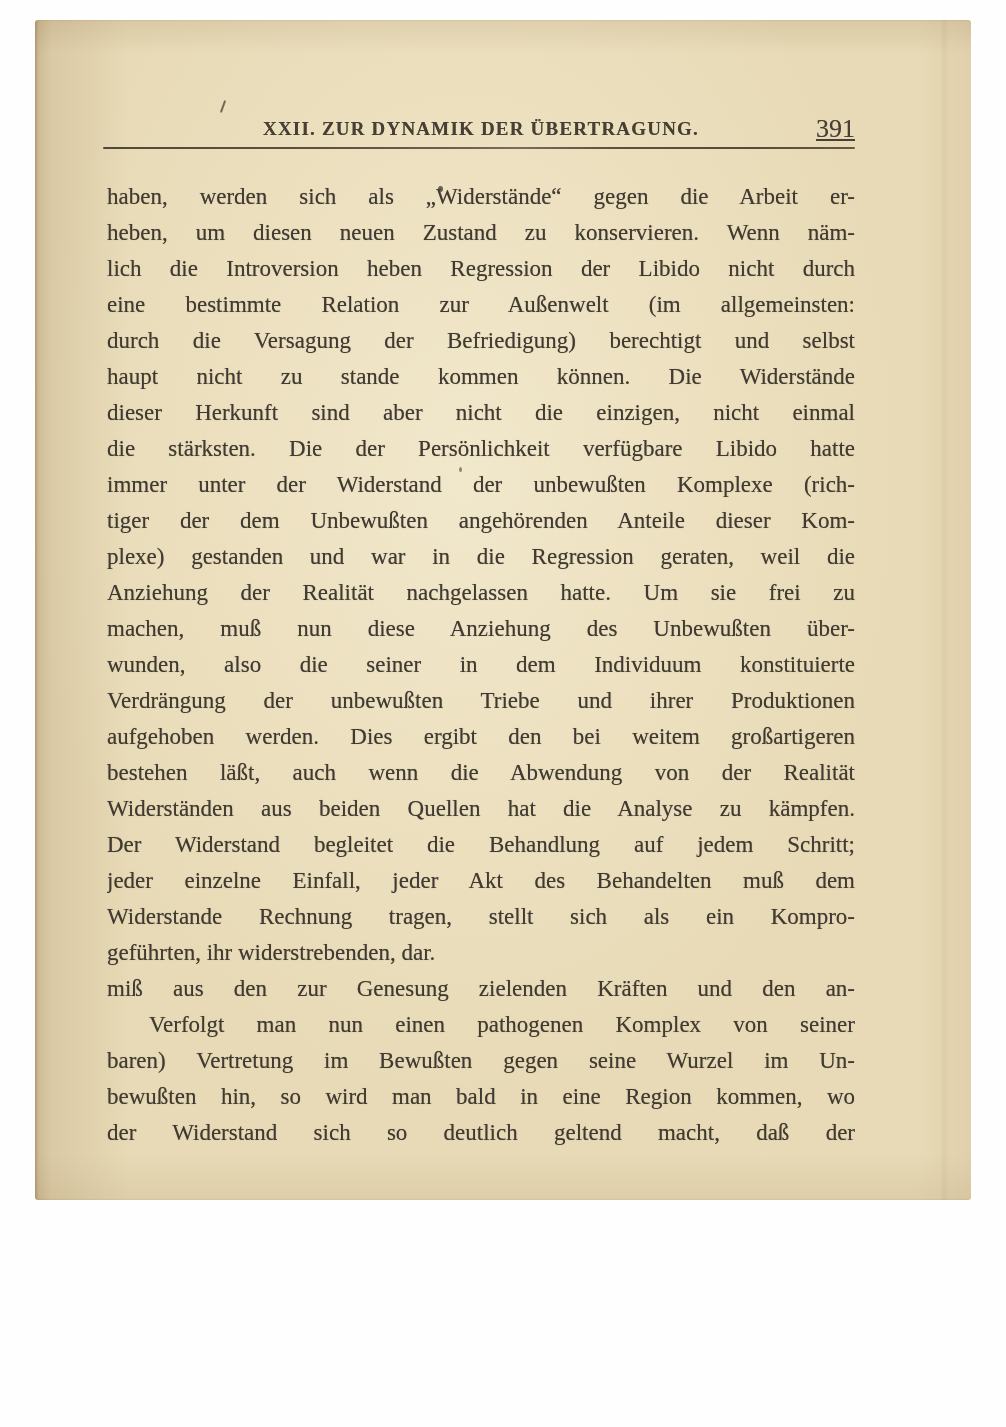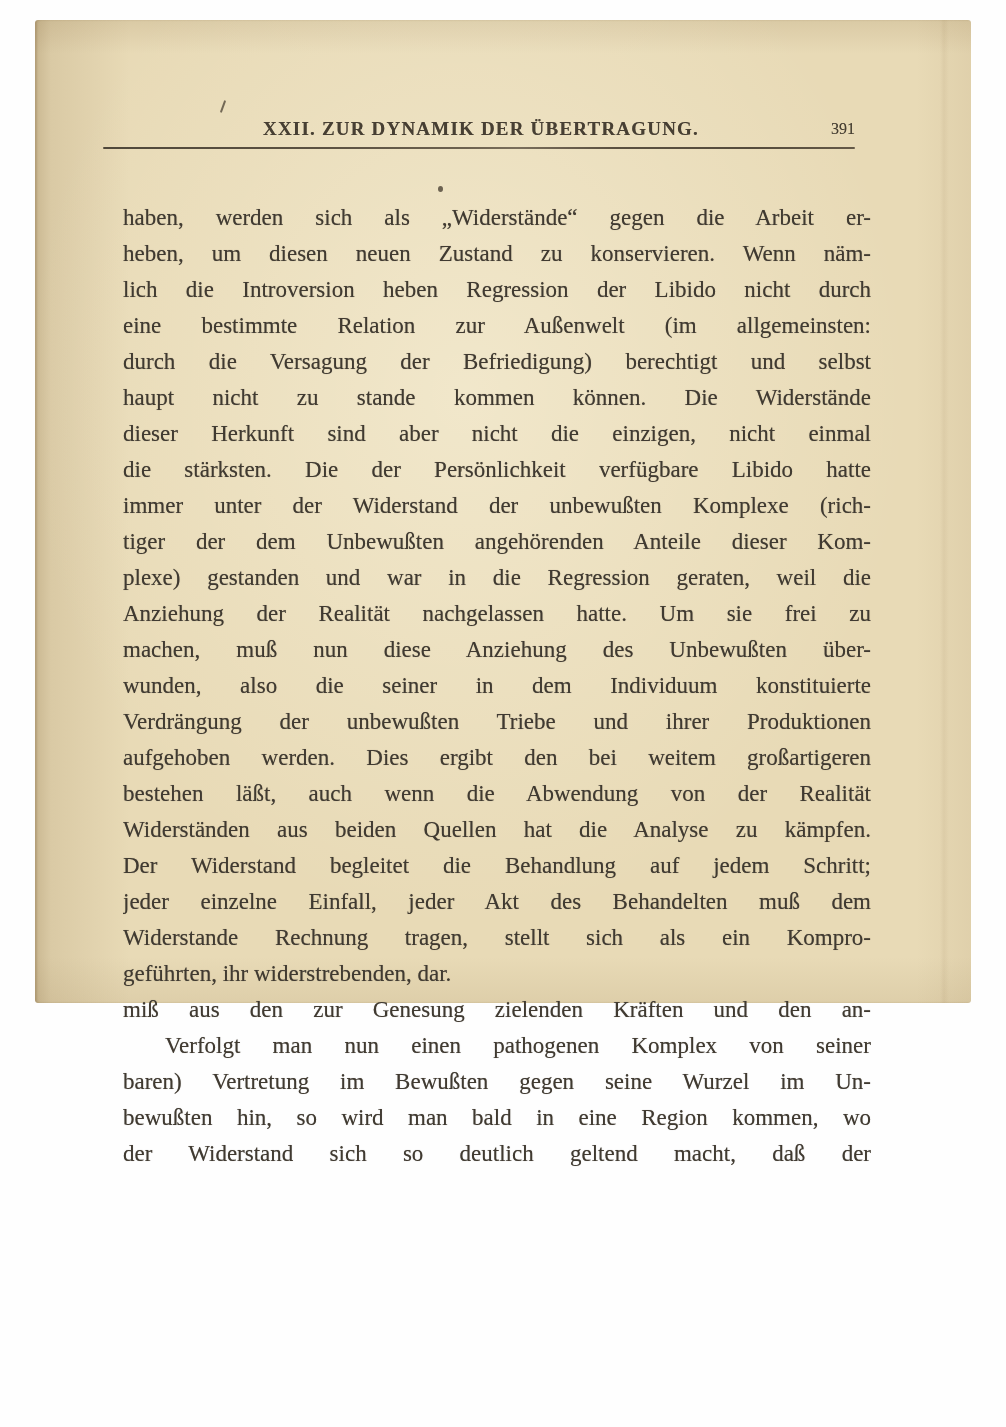--- a/index.html
+++ b/index.html
@@ -15,21 +15,21 @@
     position: relative;
     width: 1006px;
     height: 1427px;
     background: #fefefe;
   }
   .page {
     position: absolute;
     left: 35px;
     top: 20px;
     width: 936px;
-    height: 983px;
+    height: 1180px;
     border-radius: 3px;
     background:
       radial-gradient(ellipse at 46% 38%, rgba(255,251,234,0.40) 0%, rgba(255,251,234,0.0) 62%),
       linear-gradient(90deg, rgba(132,104,60,0.30) 0px, rgba(132,104,60,0.14) 16px, rgba(132,104,60,0.0) 95px),
       linear-gradient(270deg, rgba(150,120,75,0.10) 0px, rgba(150,120,75,0.0) 55px),
       linear-gradient(180deg, rgba(132,104,60,0.14) 0px, rgba(132,104,60,0.0) 34px),
       linear-gradient(0deg, rgba(132,104,60,0.10) 0px, rgba(132,104,60,0.0) 46px),
       linear-gradient(90deg, rgba(0,0,0,0) 905px, rgba(130,102,60,0.08) 909px, rgba(0,0,0,0) 914px),
       #e8dab6;
     box-shadow: inset 2px 0 2px rgba(110,85,45,0.25);
@@ -48,46 +48,46 @@
     font-weight: 700;
     letter-spacing: 1.2px;
     color: #473f33;
     line-height: 30px;
     text-shadow: 0 0 0.6px rgba(71,63,51,0.55);
   }
   .page-number {
     position: absolute;
     right: 0px;
     top: 0px;
-    font-size: 16px;
+    font-size: 26px;
     font-weight: 400;
     color: #473f33;
     line-height: 30px;
     text-shadow: 0 0 0.6px rgba(71,63,51,0.55);
+    text-decoration: underline;
   }
   .header-rule {
     position: absolute;
     left: 68px;
     top: 127px;
     width: 752px;
     height: 2px;
     background: linear-gradient(90deg,
       #3f382d 0%, #4c4234 30%, #5e5342 48%, #6d6150 55%, #4a4032 68%, #443b2e 86%, #564b3b 100%);
     opacity: 0.9;
     border-radius: 1px;
   }
   .body-text {
     position: absolute;
     left: 72px;
-    top: 180px;
+    top: 159px;
     width: 748px;
     color: #403a31;
     font-size: 23px;
     text-shadow: 0 0 0.7px rgba(64,58,49,0.55);
-    margin-left: 16px;
   }
   .text-line {
     height: 36px;
     line-height: 36px;
     text-align: justify;
     text-align-last: justify;
     overflow: hidden;
   }
   .text-line.no-justify {
     text-align-last: left;

